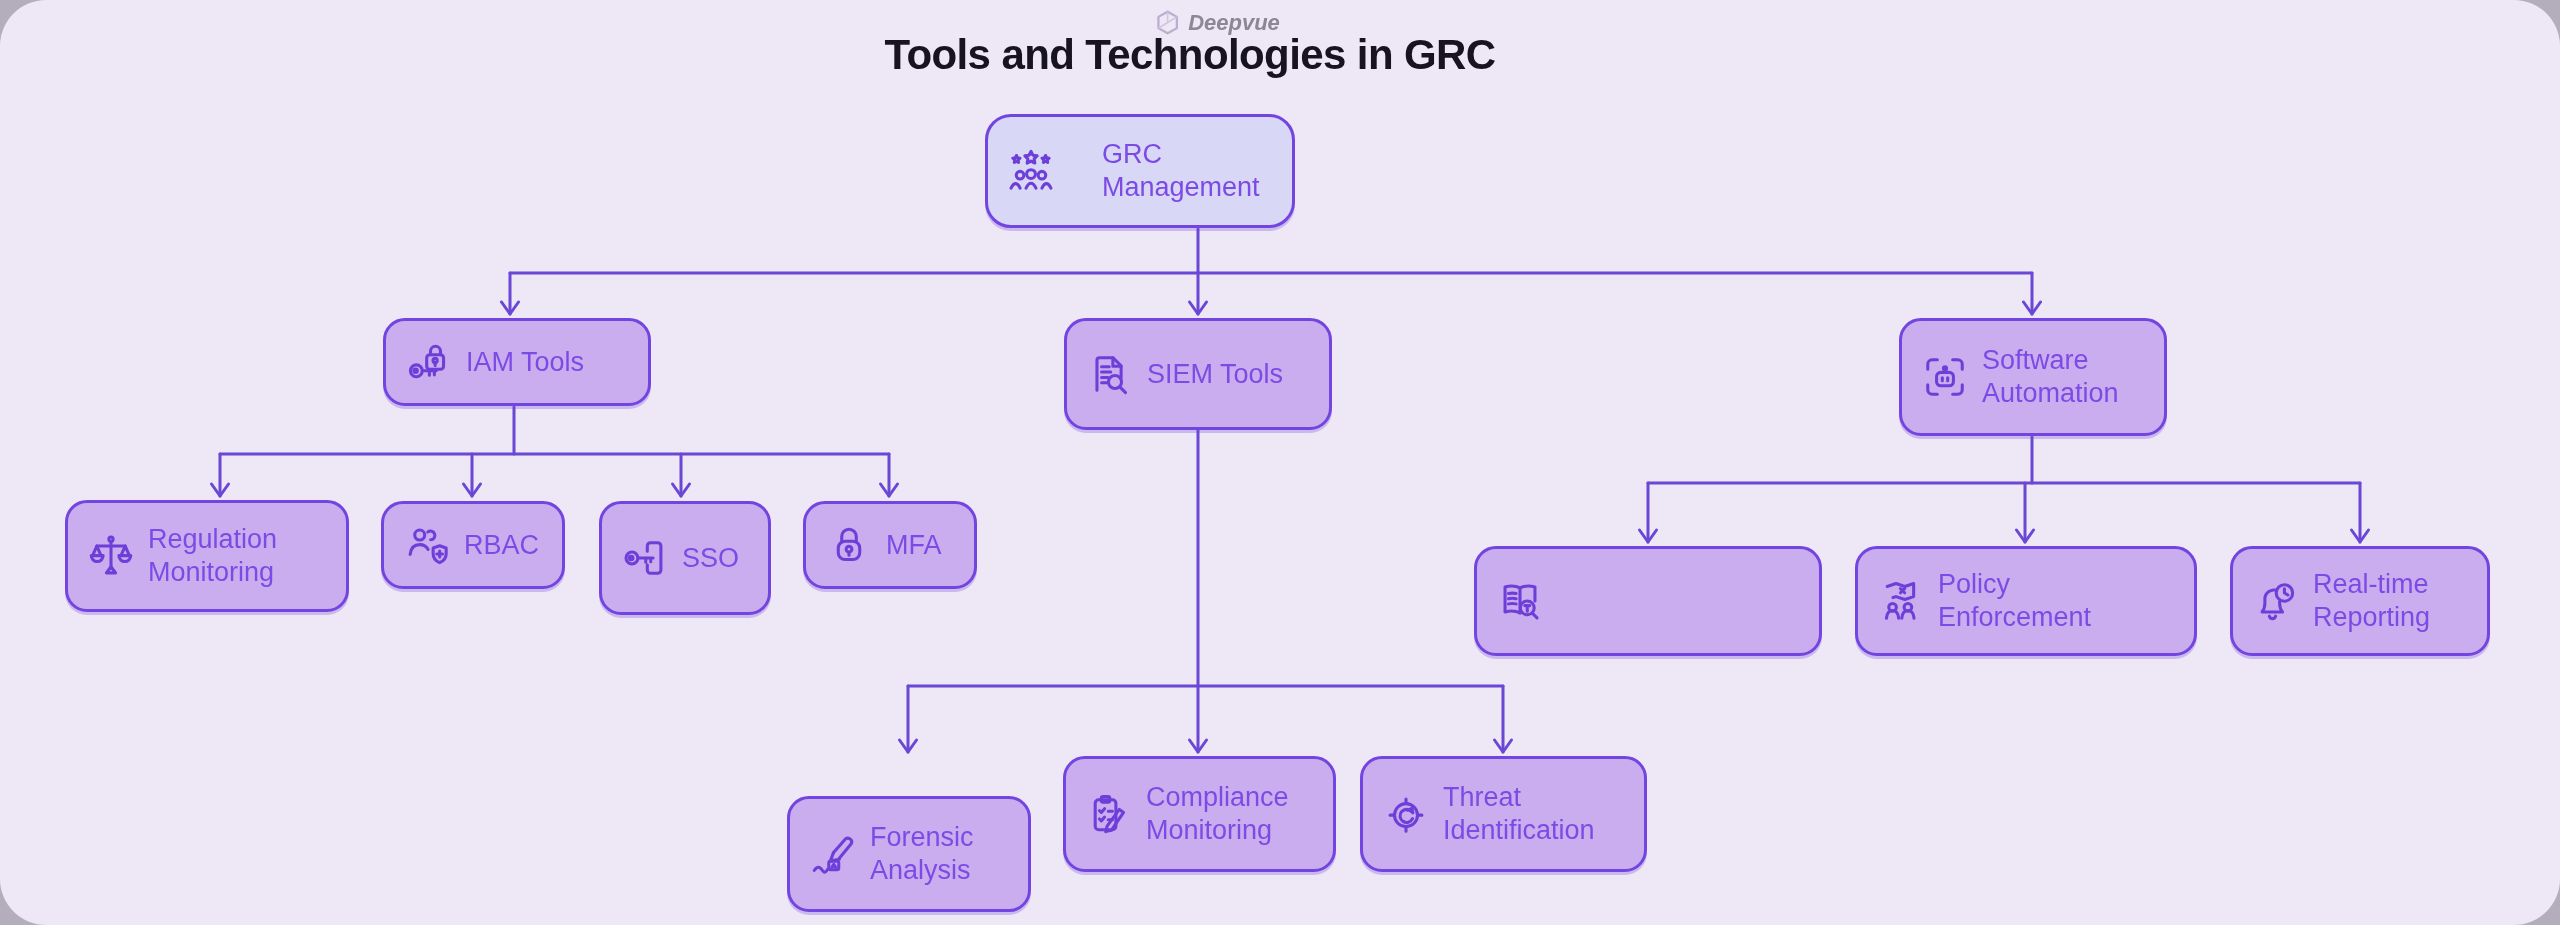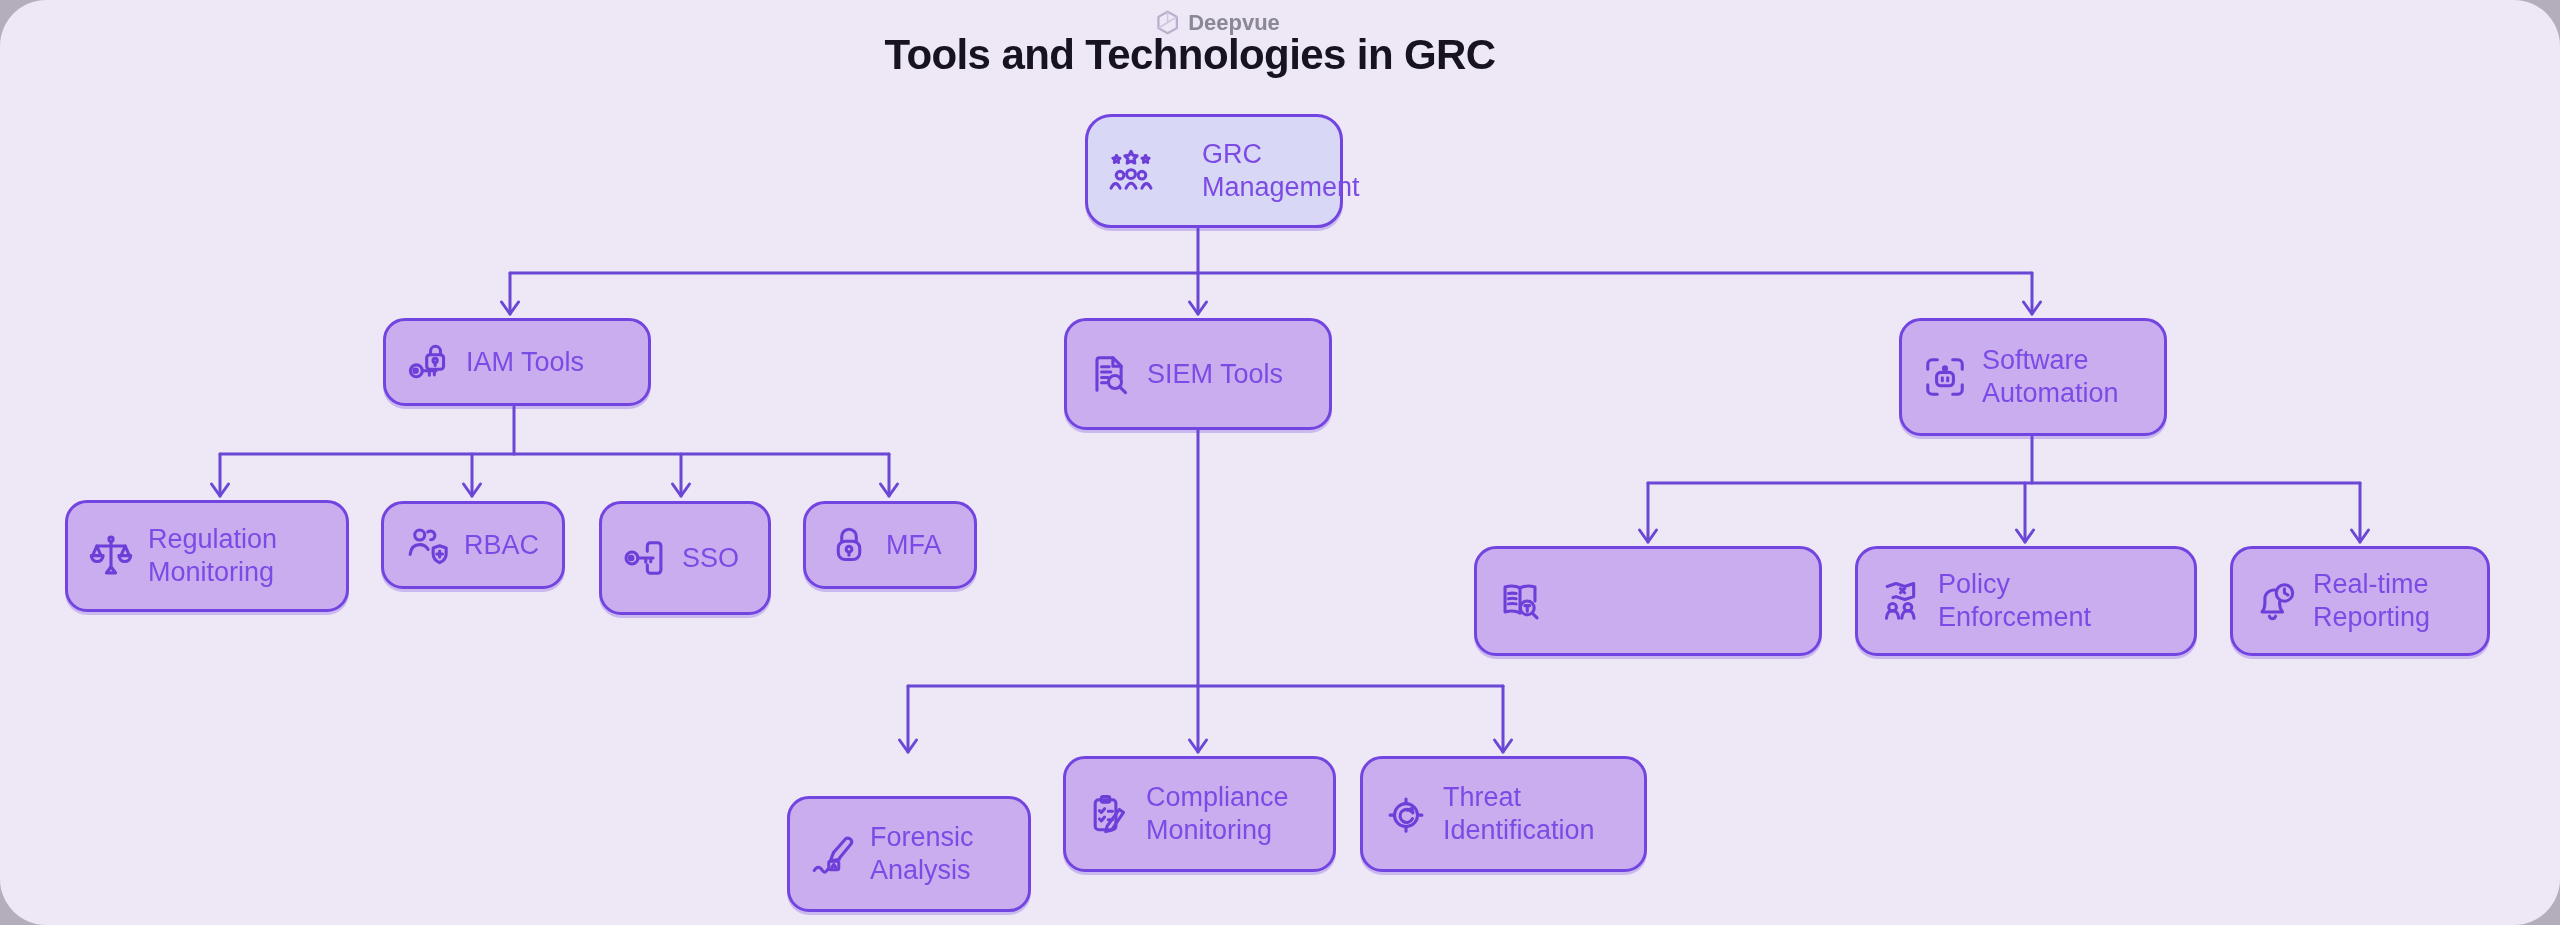--- a/index.html
+++ b/index.html
@@ -12,21 +12,21 @@
   .canvas {
     position:absolute; inset:0;
     background:#ede7f6;
     border-radius:46px;
     overflow:hidden;
   }
   .edges { position:absolute; left:0; top:0; }
   .brand {
     position:absolute; top:9px; left:1217px; transform:translateX(-50%);
     display:flex; align-items:center; gap:7px;
-    color:#8b8795; font-weight:bold; font-size:22px; line-height:1;
+    color:#8b8795; font-weight:bold; font-size:22px; line-height:1;font-style:italic;
   }
   .brand svg { display:block; }
   .title {
     position:absolute; top:31px; left:1190px; transform:translateX(-50%);
     font-size:42px; font-weight:bold; color:#171320;
     letter-spacing:-0.6px; white-space:nowrap;
   }
   .node {
     position:absolute; box-sizing:border-box;
     display:flex; align-items:center; gap:14px;
@@ -84,21 +84,21 @@
   <div class="brand">
     <svg width="27" height="27" viewBox="0 0 24 24">
       <path d="M12 2.4 L20.2 7 V17 L12 21.6 L3.8 17 V7 Z" stroke="#b9aecb" stroke-width="2" fill="none" stroke-linejoin="round"></path>
       <path d="M12 2.4 V12 M12 12 L20.2 7 M12 12 L3.8 17" stroke="#cfc6dd" stroke-width="1.4" fill="none"></path>
     </svg>
     <span>Deepvue</span>
   </div>
 
   <div class="title">Tools and Technologies in GRC</div>
 
-  <div class="node root" style="left:1085px;top:114px;width:258px;height:114px;gap:48px;">
+  <div class="node root" style="left:985px;top:114px;width:310px;height:114px;gap:48px;">
     <span class="nicon">
       <svg viewBox="0 0 24 24">
         <path d="M12 1.8l1 2 2.2.3-1.6 1.55.4 2.2-2-1.05-2 1.05.4-2.2L8.8 4.1l2.2-.3z"></path>
         <path d="M4.4 3.9l.55 1.2 1.3.2-.95.9.2 1.3-1.1-.6-1.1.6.2-1.3-.95-.9 1.3-.2z"></path>
         <path d="M19.6 3.9l.55 1.2 1.3.2-.95.9.2 1.3-1.1-.6-1.1.6.2-1.3-.95-.9 1.3-.2z"></path>
         <circle cx="6.3" cy="14.2" r="2"></circle>
           <circle cx="12" cy="13.6" r="2.3"></circle>
           <circle cx="17.7" cy="14.2" r="2"></circle>
         <path d="M1.6 20.9c1.5-3.1 3.2-3.1 4.7 0"></path>
         <path d="M9.4 20.9c1.6-3.4 3.6-3.4 5.2 0"></path>

